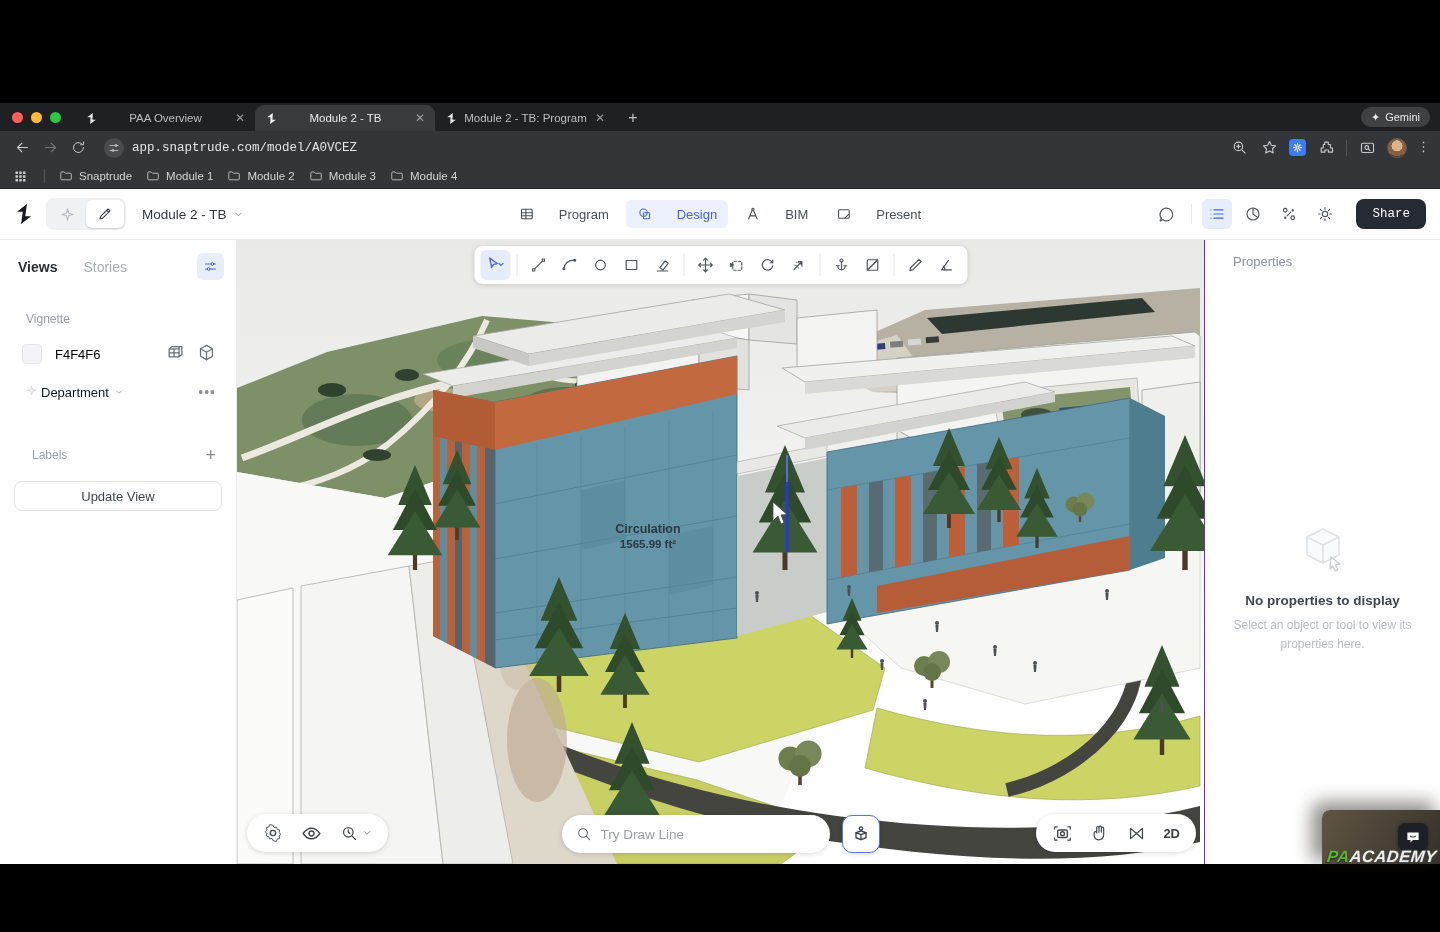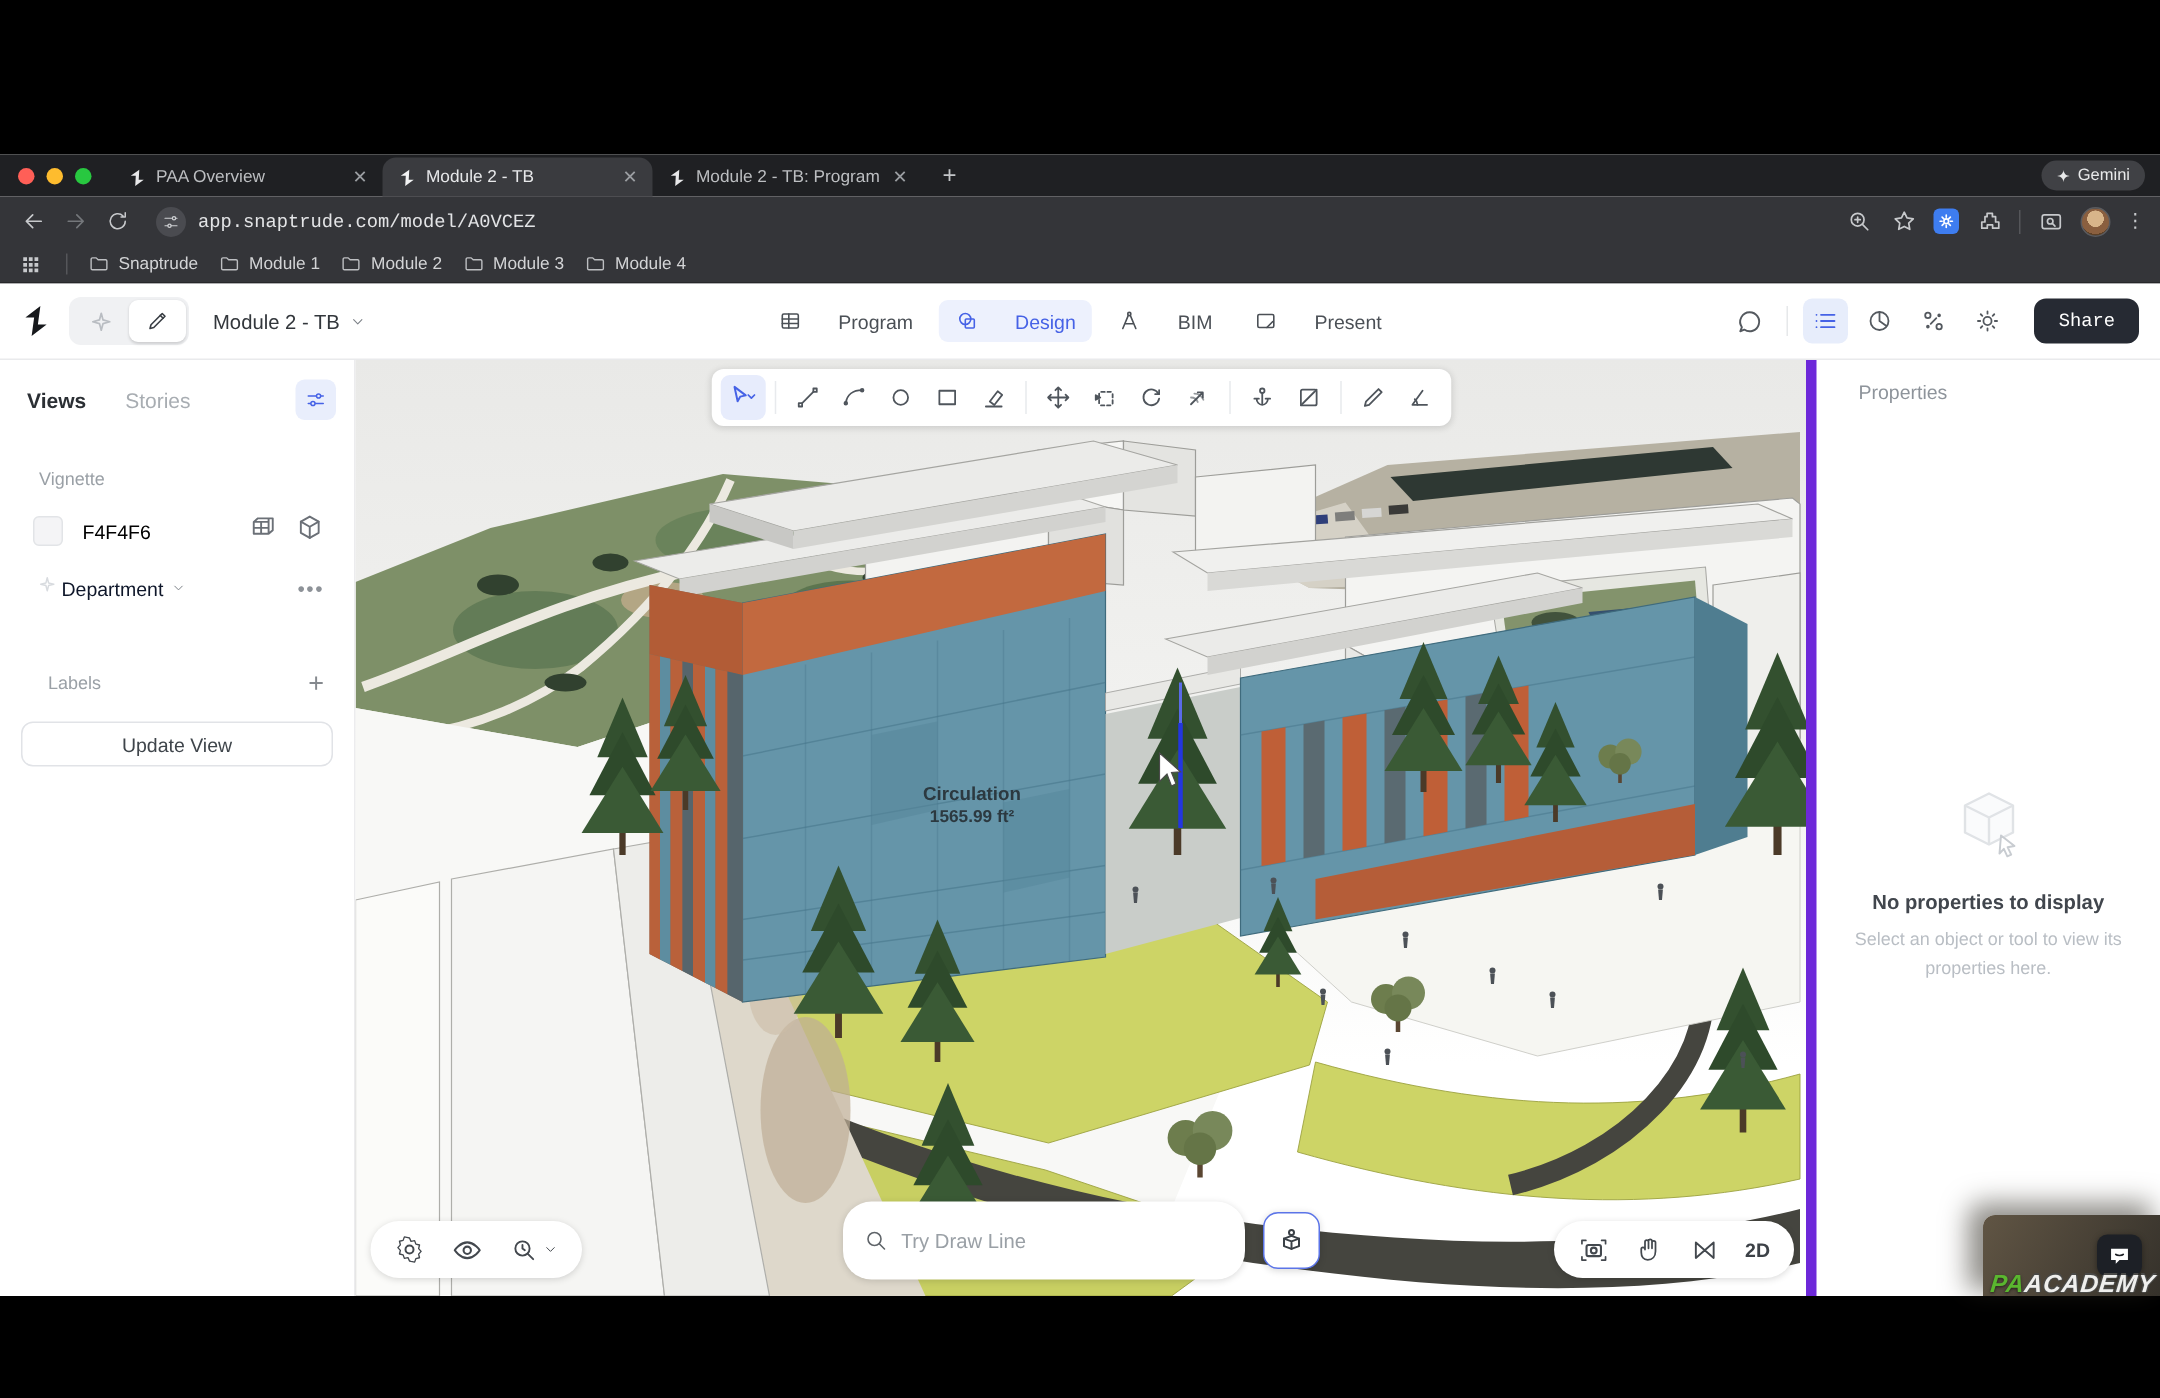--- a/index.html
+++ b/index.html
@@ -7,21 +7,21 @@
     font-family:"Liberation Sans", sans-serif; }
   .stage { position:relative; width:1440px; height:932px; background:#000; }
   .screen { position:absolute; top:103px; left:0; width:1440px; height:761px; background:#fff; }
 
   
   .tabstrip { height:28px; background:#1f2023; display:flex; align-items:flex-end; }
   .lights { display:flex; align-items:center; gap:8px; padding:0 14px 0 12px; height:28px; }
   .light { width:11px; height:11px; border-radius:50%; }
   .light.r { background:#ff5f57; } .light.y { background:#febc2e; } .light.g { background:#28c840; }
   .tab { width:180px; height:26px; display:flex; align-items:center; gap:6px; padding:0 8px 0 10px;
-    color:#bcbec1; font-size:11.5px; position:relative; }
+    color:#bcbec1; font-size:11.5px; position:relative;text-align:center; }
   .tab.active { background:#3a3b3f; color:#e7e8ea; border-radius:9px 9px 0 0; }
   .tab .favicon { width:13px; height:13px; flex:0 0 auto; }
   .tab .tlabel { flex:1; white-space:nowrap; overflow:hidden; text-overflow:ellipsis; }
   .tab .tclose { width:14px; height:14px; display:flex; align-items:center; justify-content:center;
     color:#9b9ea2; font-size:12px; border-radius:3px; }
   .newtab { width:24px; height:24px; margin:0 0 1px 6px; color:#c3c5c8; font-size:16px;
     display:flex; align-items:center; justify-content:center; border-radius:50%; }
   .gemini { margin-left:auto; margin-right:10px; margin-bottom:4px; height:20px; padding:0 10px;
     background:#404145; border-radius:11px; color:#e8e9ea; font-size:11px; display:flex;
     align-items:center; gap:5px; }
@@ -109,29 +109,29 @@
 
   .pill { position:absolute; bottom:12px; height:38px; background:#fff; border-radius:19px;
     box-shadow:0 1px 5px rgba(0,0,0,.15); display:flex; align-items:center; }
   .left-pill { left:10px; padding:0 16px; gap:18px; }
   .right-pill { right:8px; padding:0 16px; gap:17px; }
   .pill .pic { color:#43484e; display:flex; align-items:center; }
   .twod { font-size:13px; font-weight:700; color:#3c4147; }
 
   .search-group { position:absolute; bottom:11px; left:50%; transform:translateX(-50%);
     display:flex; align-items:center; gap:12px; }
-  .searchbar { width:268px; height:52px; background:#fff; border-radius:19px;
+  .searchbar { width:268px; height:38px; background:#fff; border-radius:19px;
     box-shadow:0 1px 5px rgba(0,0,0,.15); display:flex; align-items:center; padding:0 14px; gap:9px; }
   .searchbar input { border:none; outline:none; font-size:13.5px; color:#3c4147; flex:1;
     font-family:"Liberation Sans",sans-serif; background:transparent; }
   .searchbar input::placeholder { color:#9aa0a6; }
   .walkbtn { width:38px; height:38px; background:#fff; border:1.5px solid #5b74e8; border-radius:10px;
     box-shadow:0 1px 5px rgba(0,0,0,.15); display:flex; align-items:center; justify-content:center; color:#3a4046; }
 
-  .props { width:236px; background:#fff; border-left:7px solid #6d28d9; position:relative; flex:0 0 auto; }
+  .props { width:236px; background:#fff; border-left:1px solid #6d28d9; position:relative; flex:0 0 auto; }
   .props-title { font-size:13px; color:#8e949b; padding:14px 0 0 28px; }
   .empty { position:absolute; top:285px; left:0; right:0; text-align:center; }
   .empty-title { font-size:13.5px; color:#41464d; font-weight:700; margin-top:16px; }
   .empty-sub { font-size:12px; color:#b9bec4; line-height:1.55; margin-top:8px; }
 
   
   .wm-shadow { position:absolute; right:0; bottom:0; width:118px; height:54px;
     background:linear-gradient(120deg, rgba(88,76,58,.95), rgba(42,38,31,.95));
     box-shadow:-8px -6px 18px 2px rgba(50,45,36,.55); border-radius:8px 0 0 0; }
   .chat-launcher { position:absolute; right:12px; bottom:13px; width:30px; height:28px;

